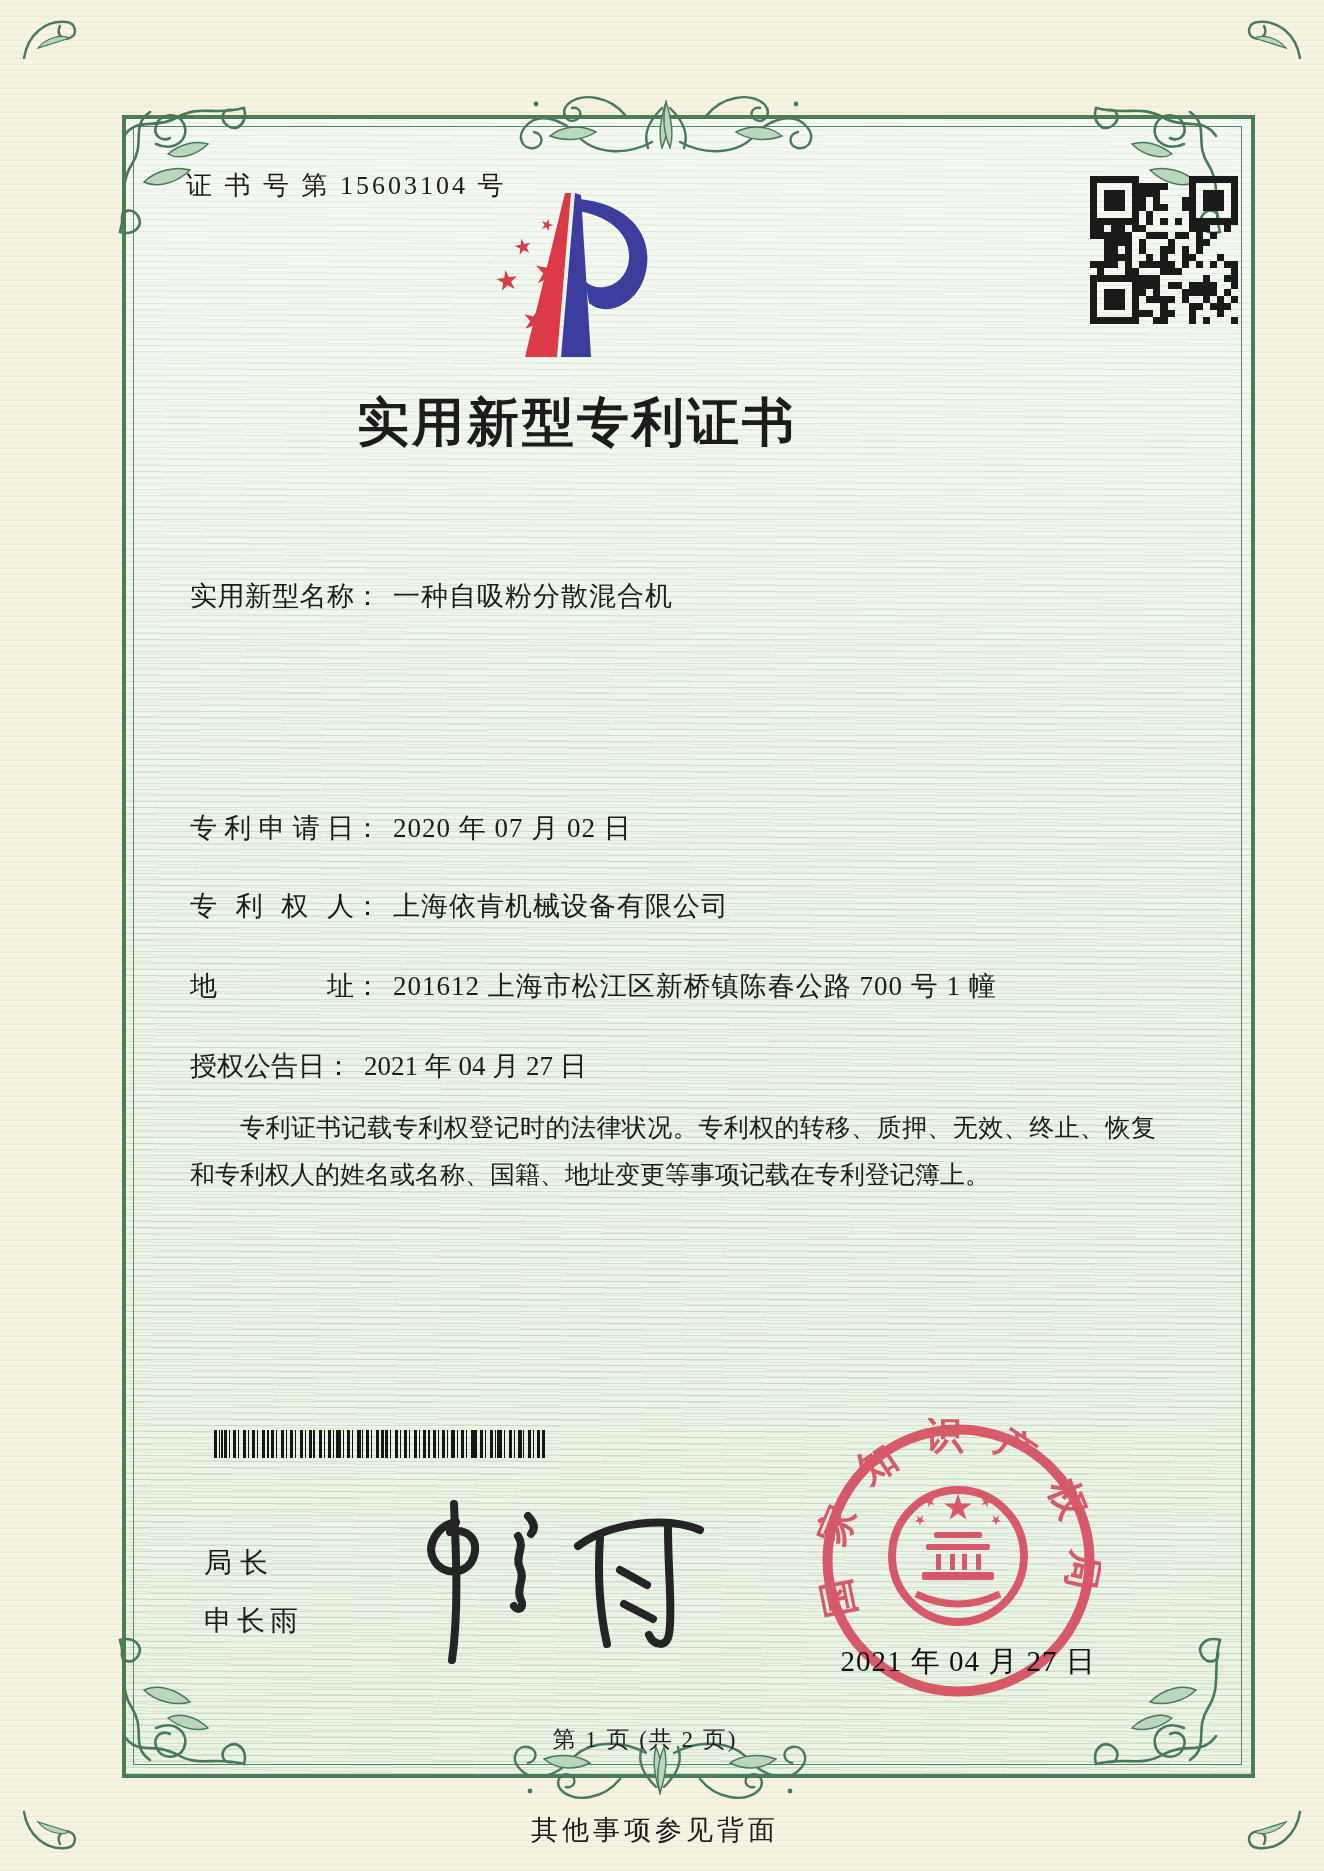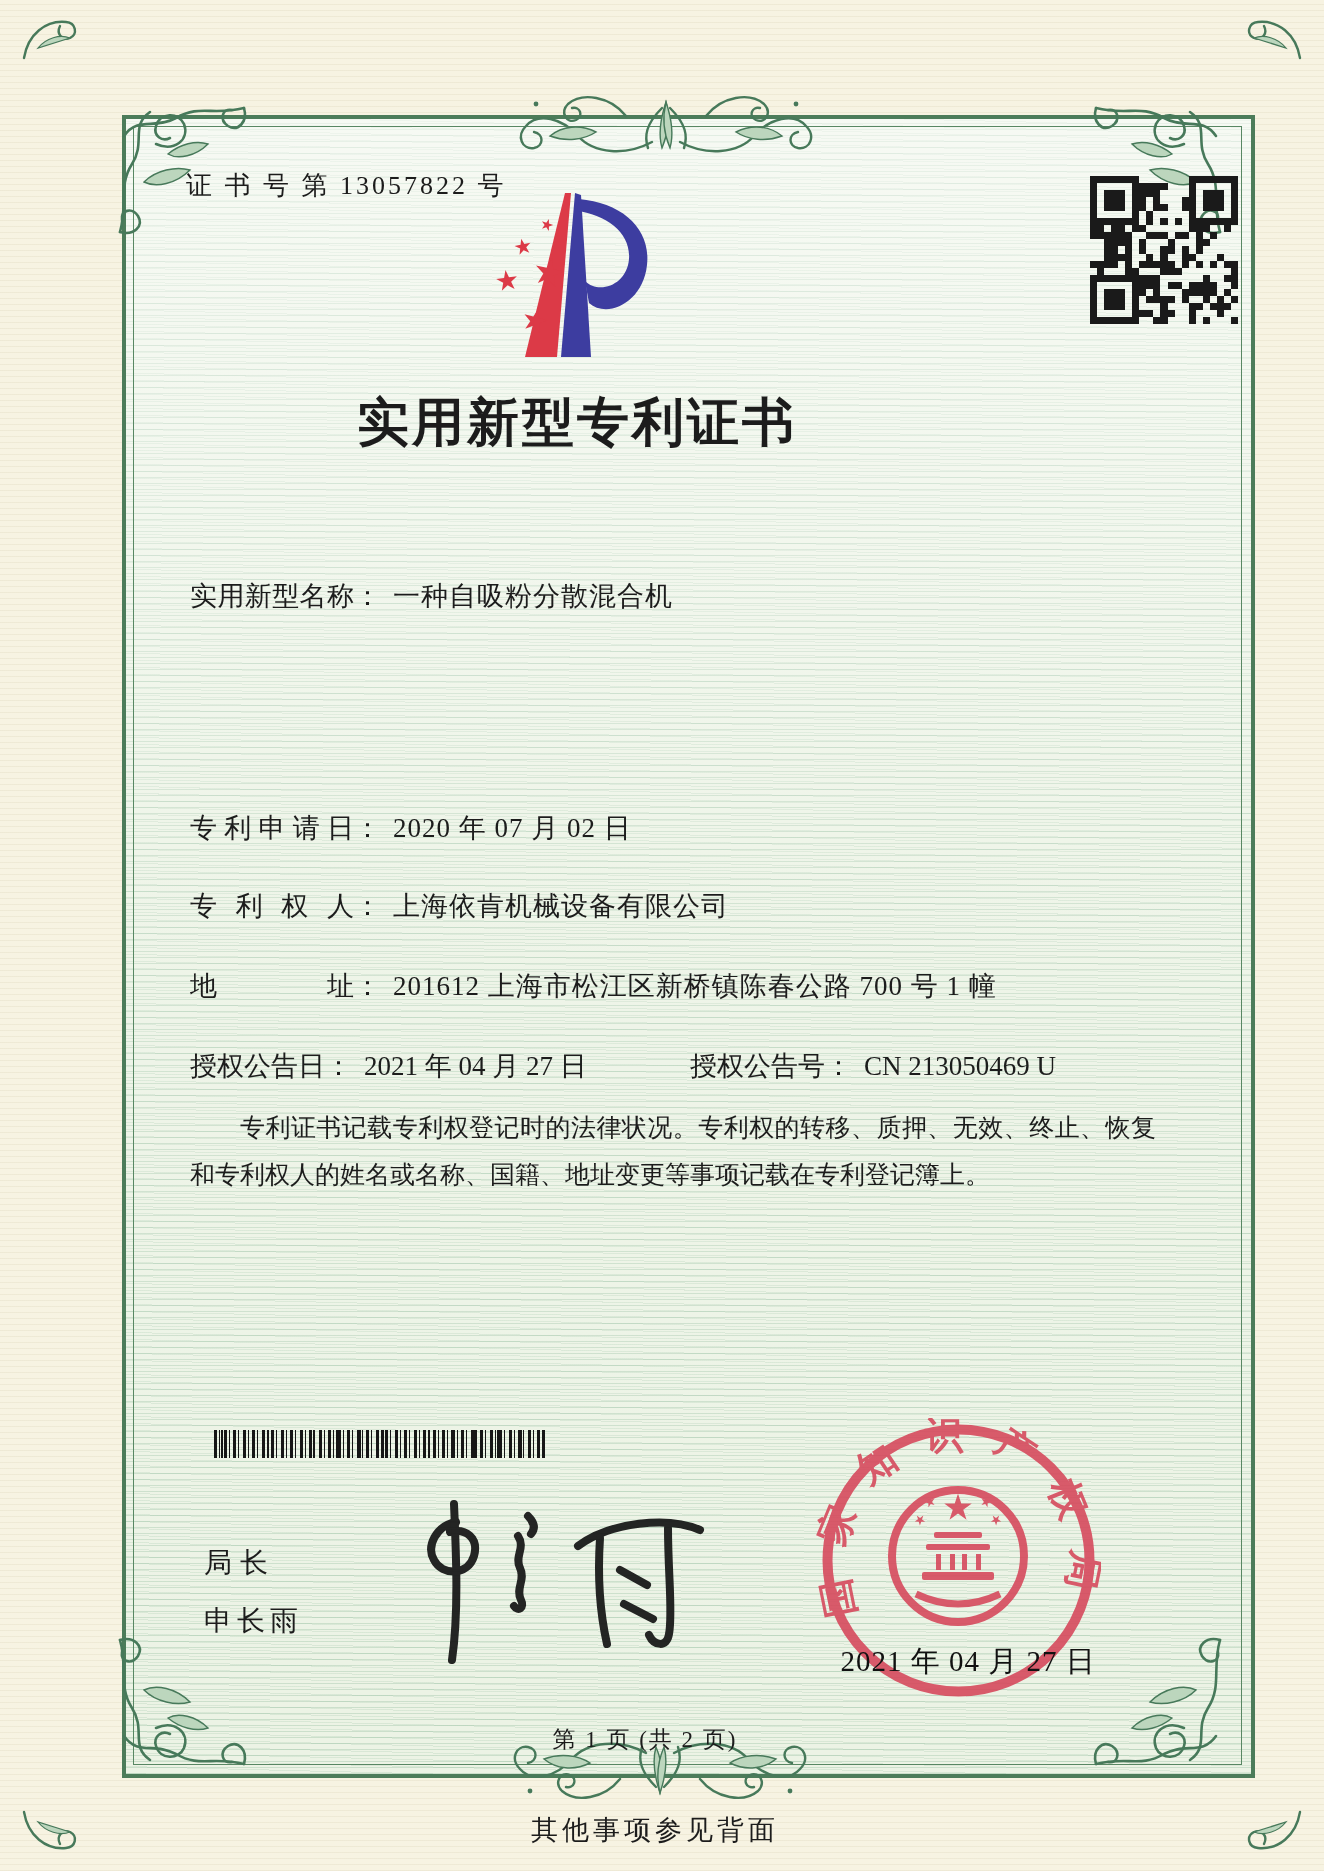--- a/index.html
+++ b/index.html
@@ -109,21 +109,21 @@
   <svg class="orn" style="left:1246px;top:4px;transform:scaleX(-1)" width="60" height="60" viewBox="0 0 60 60">
       <use href="#curl"></use>
     </svg>
   <svg class="orn" style="left:18px;top:1806px;transform:scaleY(-1)" width="60" height="60" viewBox="0 0 60 60">
       <use href="#curl"></use>
     </svg>
   <svg class="orn" style="left:1246px;top:1806px;transform:scale(-1,-1)" width="60" height="60" viewBox="0 0 60 60">
       <use href="#curl"></use>
     </svg>
 
-  <div class="certno">证 书 号 第 13057822 号</div>
+  <div class="certno">证 书 号 第 15603104 号</div>
 
   <svg class="orn" style="left:495px;top:185px" width="170" height="180" viewBox="0 0 170 180">
     <polygon points="70,8 76,8 62,172 30,172" fill="#dc3a47"></polygon>
     <polygon points="80,8 86,10 96,172 66,172" fill="#3d3da0"></polygon>
     <path d="M84,14 C128,18 156,44 152,80 C148,118 112,134 94,118 L90,96 C104,110 132,100 134,74 C136,48 112,30 82,26 Z" fill="#3d3da0"></path>
     <use href="#star5" transform="translate(52,40) scale(0.62) rotate(18)" fill="#dc3a47"></use>
     <use href="#star5" transform="translate(28,62) scale(0.85) rotate(-12)" fill="#dc3a47"></use>
     <use href="#star5" transform="translate(54,88) scale(1.5) rotate(12)" fill="#dc3a47"></use>
     <use href="#star5" transform="translate(12,96) scale(1.1) rotate(-8)" fill="#dc3a47"></use>
     <use href="#star5" transform="translate(40,136) scale(1.25) rotate(15)" fill="#dc3a47"></use>
@@ -378,23 +378,20 @@
   </div>
   <div class="row" style="top:888px">
     <span class="lab">专利权人</span><span class="colon">：</span><span class="val">上海依肯机械设备有限公司</span>
   </div>
   <div class="row" style="top:968px">
     <span class="lab">地址</span><span class="colon">：</span><span class="val">201612 上海市松江区新桥镇陈春公路 700 号 1 幢</span>
   </div>
   <div class="row2" style="left:190px">
     <span>授权公告日</span><span class="colon" style="margin-right:12px">：</span><span class="val">2021 年 04 月 27 日</span>
   </div>
-  <div class="row2" style="left:690px">
-    <span>授权公告号</span><span class="colon" style="margin-right:12px">：</span><span class="val">CN 213050469 U</span>
-  </div>
 
   <div class="paras">
     <p>专利证书记载专利权登记时的法律状况。专利权的转移、质押、无效、终止、恢复和专利权人的姓名或名称、国籍、地址变更等事项记载在专利登记簿上。</p>
   </div>
 
   <div class="barcode"></div>
 
   <div class="signer-title">局长</div>
   <div class="signer-name">申长雨</div>
   <svg class="sig" width="350" height="175" viewBox="0 0 350 175" fill="none" stroke="#141414" stroke-width="8" stroke-linecap="round" opacity="0.92">

